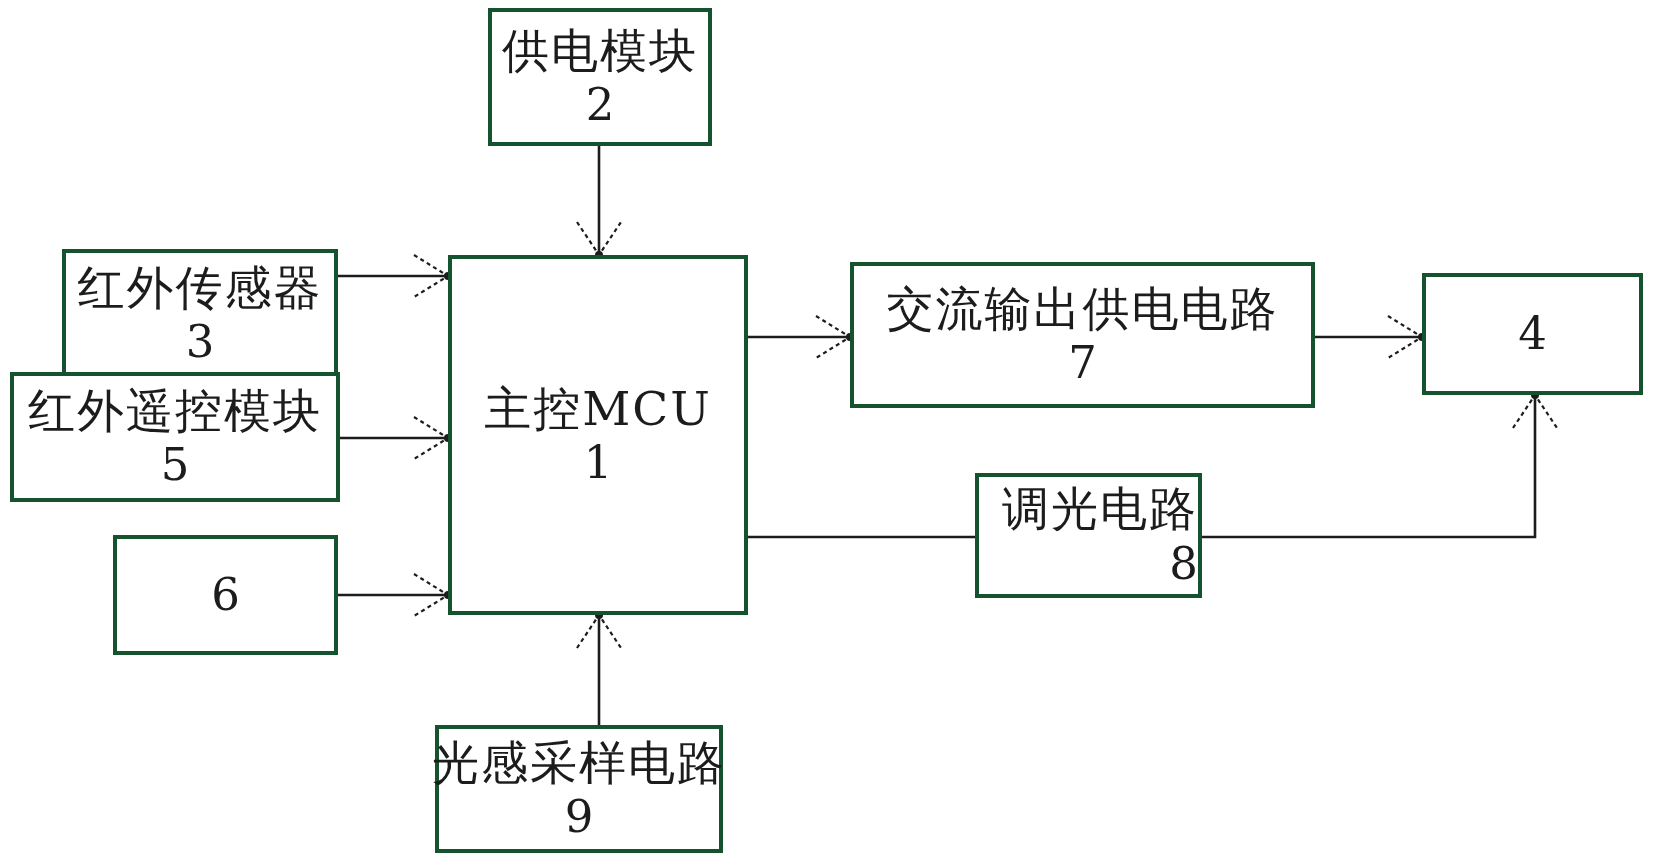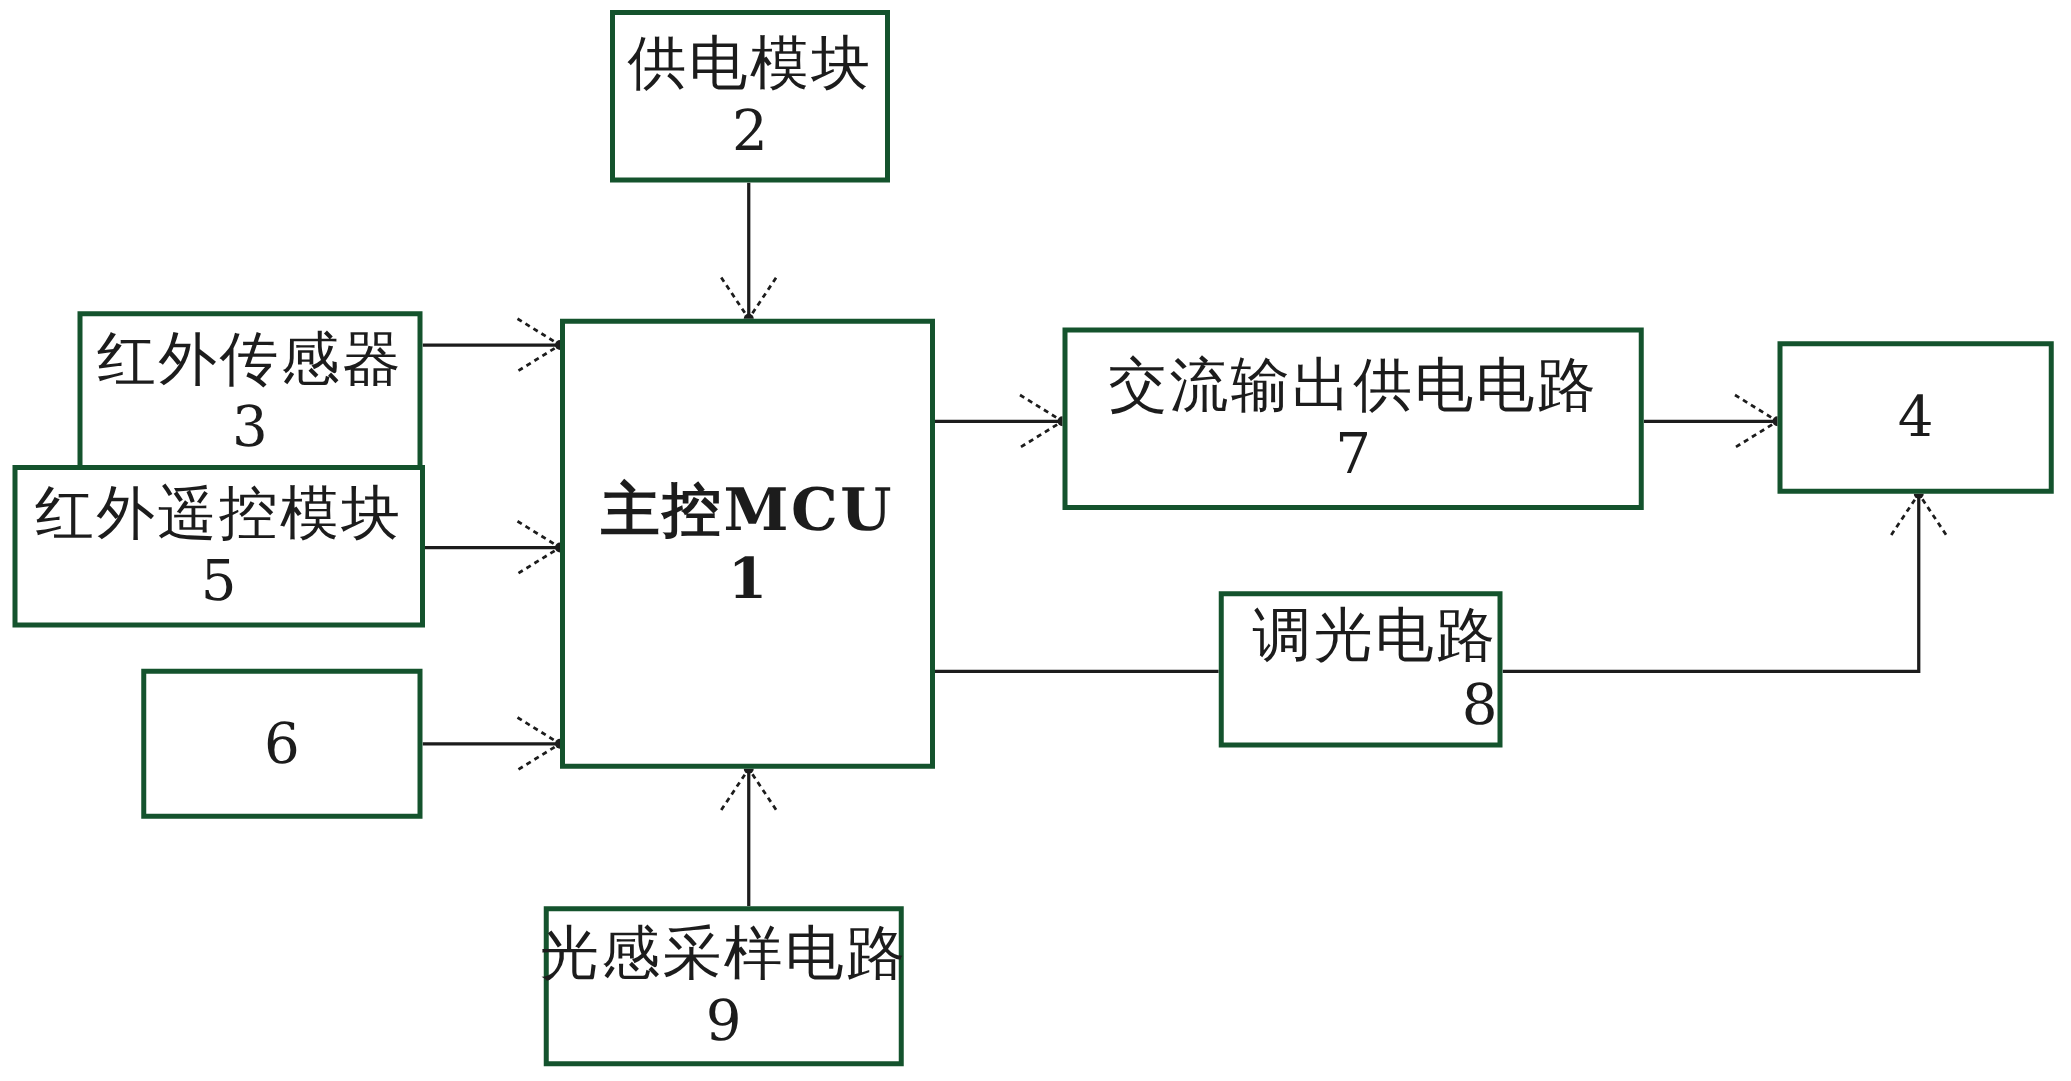--- a/index.html
+++ b/index.html
@@ -42,21 +42,21 @@
   }
   .node .number {
     font-size: 45px;
     line-height: 1.18;
   }
   
   #node-power-module      { left: 488px;  top: 8px;   width: 224px; height: 138px; }
   #node-ir-sensor         { left: 62px;   top: 211px; width: 276px; height: 130px; margin-top: 38px; }
   #node-ir-remote-module  { left: 10px;   top: 372px; width: 330px; height: 130px; text-align: right; }
   #node-bluetooth-module  { left: 113px;  top: 535px; width: 225px; height: 120px; }
-  #node-main-mcu          { left: 448px;  top: 255px; width: 300px; height: 360px; font-weight: bold; }
+  #node-main-mcu          { left: 448px;  top: 255px; width: 300px; height: 360px; }
   #node-ac-output-circuit { left: 850px;  top: 262px; width: 465px; height: 146px; }
   #node-lighting-lamp     { left: 1422px; top: 273px; width: 221px; height: 122px; }
   #node-dimming-circuit   { left: 975px;  top: 473px; width: 227px; height: 125px; align-items: flex-end; }
   #node-light-sampling    { left: 435px;  top: 725px; width: 288px; height: 128px; }
 </style>
 </head>
 <body>
 
 <div class="stage">
 

